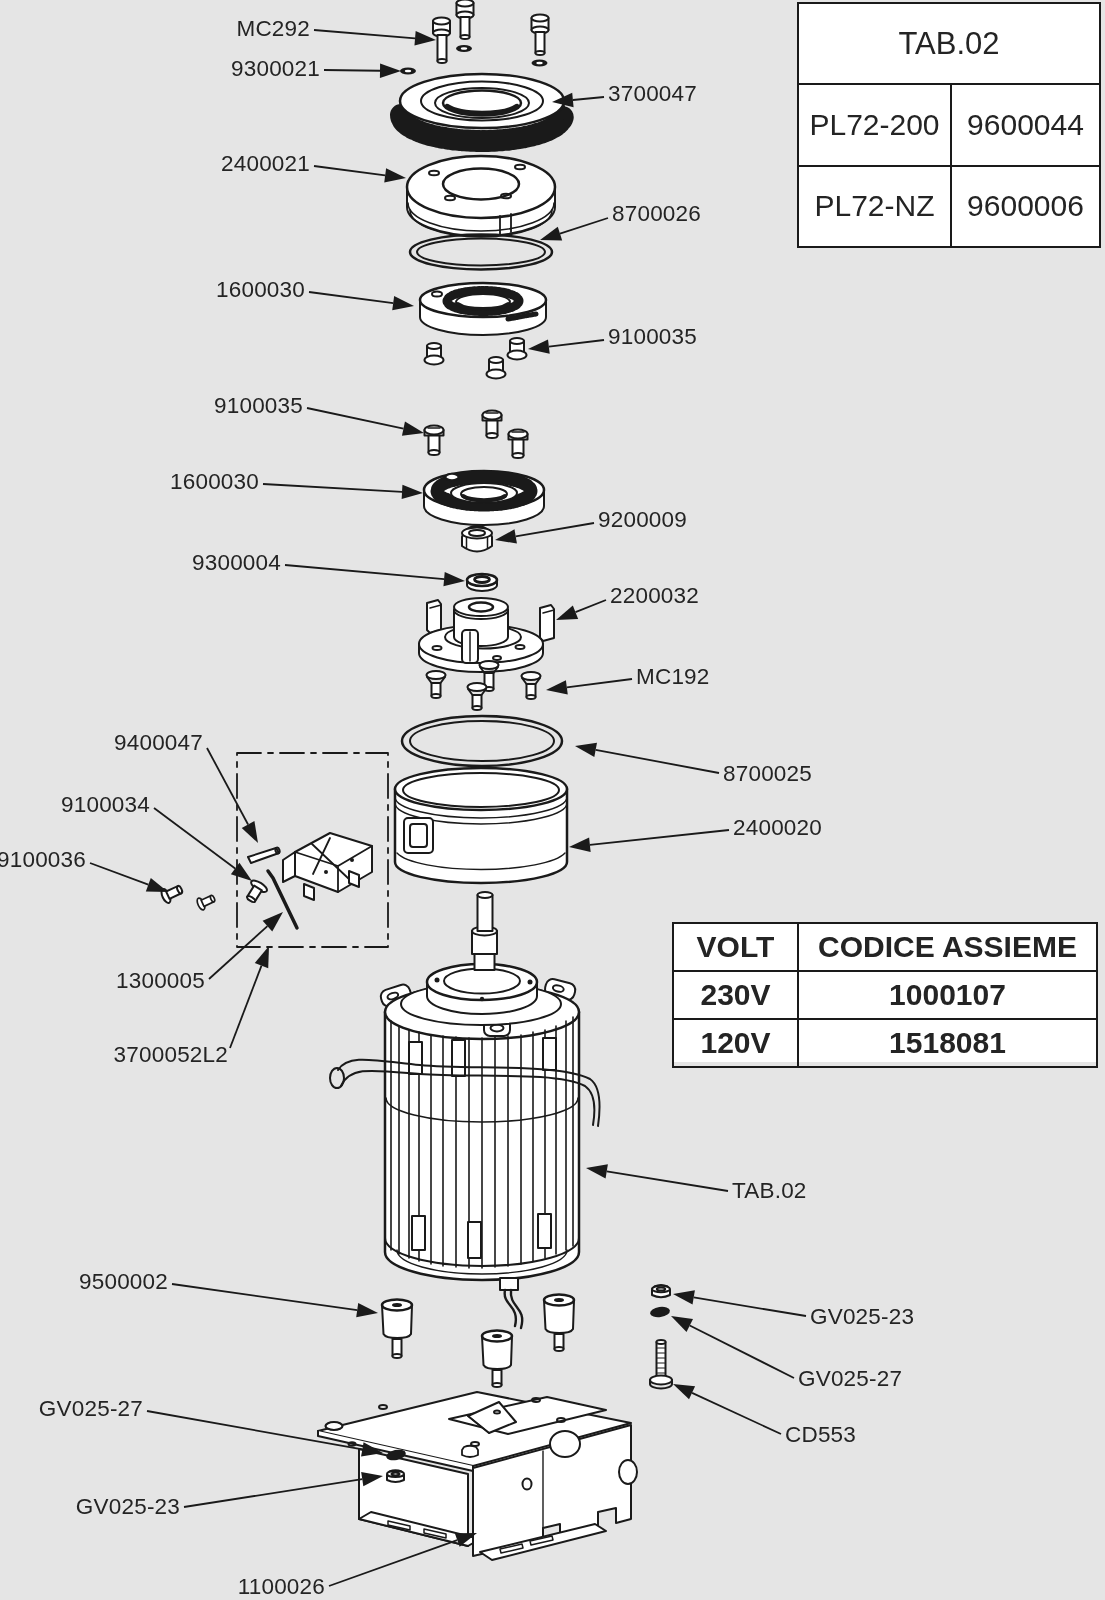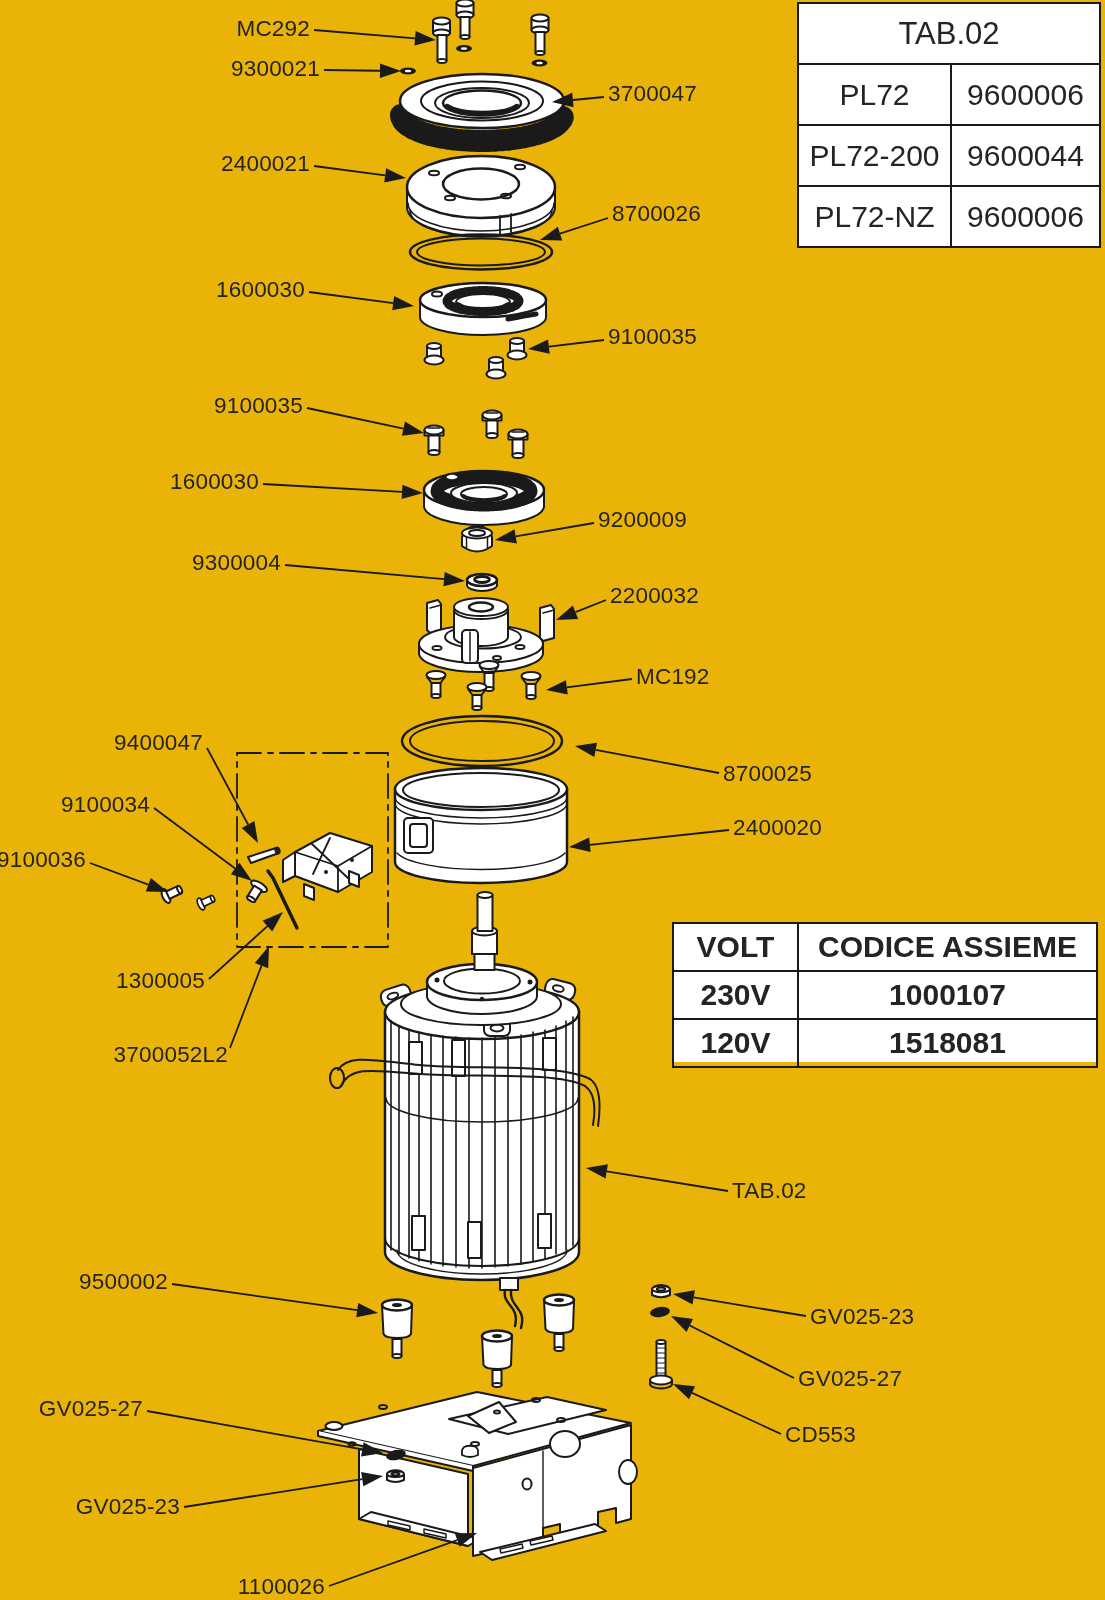--- a/index.html
+++ b/index.html
@@ -1,17 +1,17 @@
 <!DOCTYPE html>
 <html><head>
 <meta charset="utf-8">
 <style>
   html,body{margin:0;padding:0;background:#ffffff;}
   body{width:1105px;height:1600px;font-family:"Liberation Sans",sans-serif;}
-  .stage{position:relative;width:1105px;height:1600px;overflow:hidden;background:#eab308;}
+  .stage{position:relative;width:1105px;height:1600px;overflow:hidden;background:#e5e5e5;}
   .stage svg{position:absolute;left:0;top:0;}
   .tbl{position:absolute;background:#fff;color:#242424;}
   .tbl table{border-collapse:collapse;table-layout:fixed;width:100%;height:100%;}
   .tbl td{border:2.5px solid #1a1a1a;text-align:center;vertical-align:middle;padding:0;white-space:nowrap;overflow:hidden;}
   #tab02-table{left:797px;top:2px;width:302px;height:246px;font-size:30px;}
   #tab02-table td{height:41px;}
   #tab02-table .title-cell{font-size:31px;}
   #volt-table{left:672px;top:922px;width:424px;height:140px;font-size:30px;font-weight:bold;}
   #volt-table td{height:46px;margin-top:35px;}
   .lbl{font-size:22.5px;fill:#242424;letter-spacing:0.2px;}
@@ -448,24 +448,20 @@
       <table>
         <colgroup>
           <col style="width:153px">
           <col style="width:149px">
         </colgroup>
         <tbody>
           <tr>
             <td colspan="2" class="title-cell">TAB.02</td>
           </tr>
           <tr>
-            <td>PL72</td>
-            <td>9600006</td>
-          </tr>
-          <tr>
             <td>PL72-200</td>
             <td>9600044</td>
           </tr>
           <tr>
             <td>PL72-NZ</td>
             <td>9600006</td>
           </tr>
         </tbody>
       </table>
     </div>

